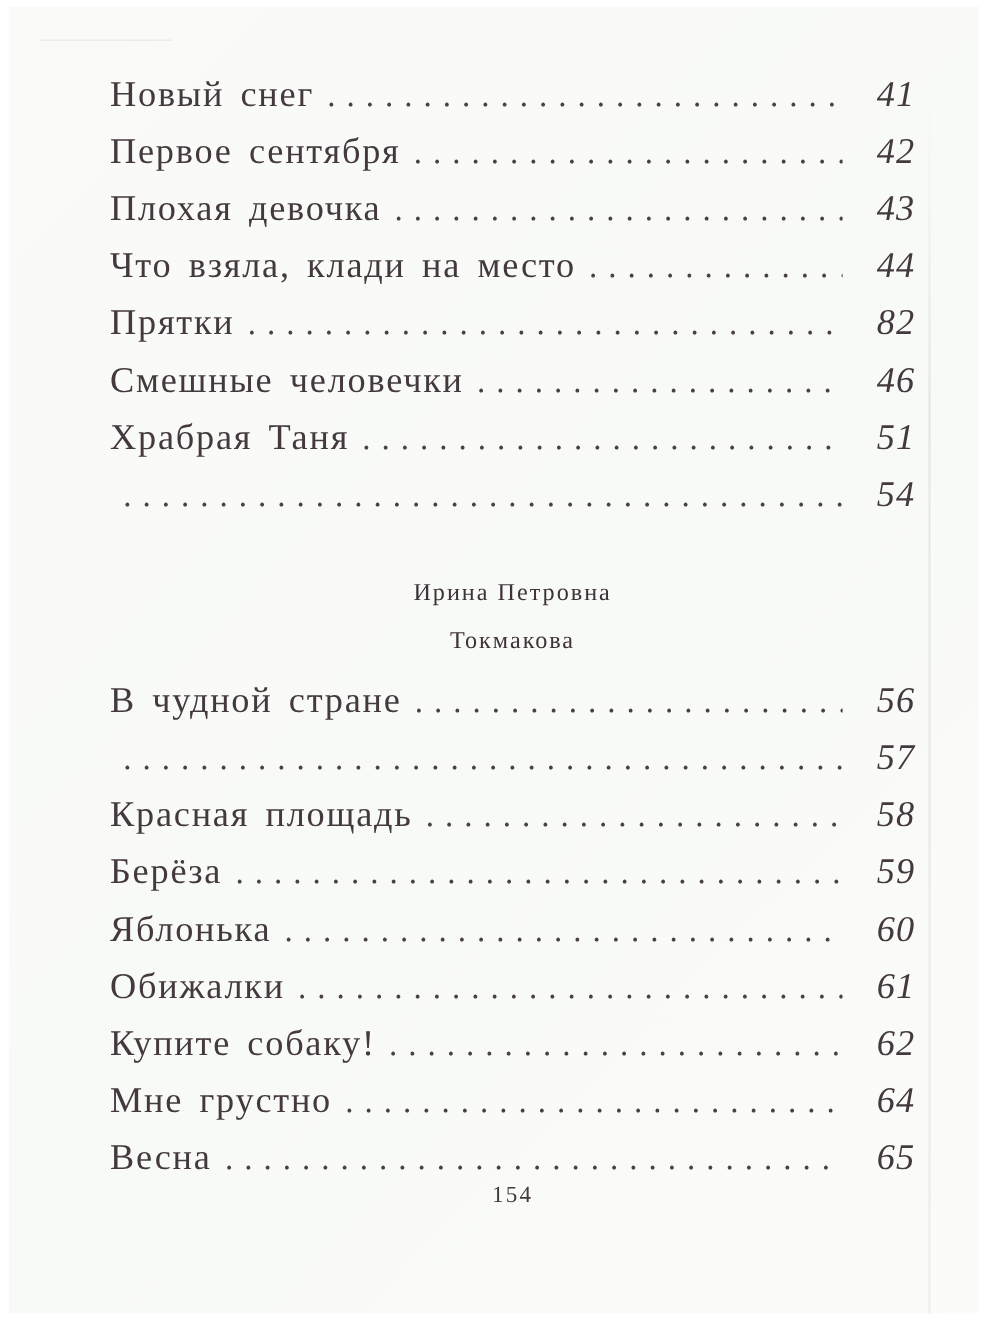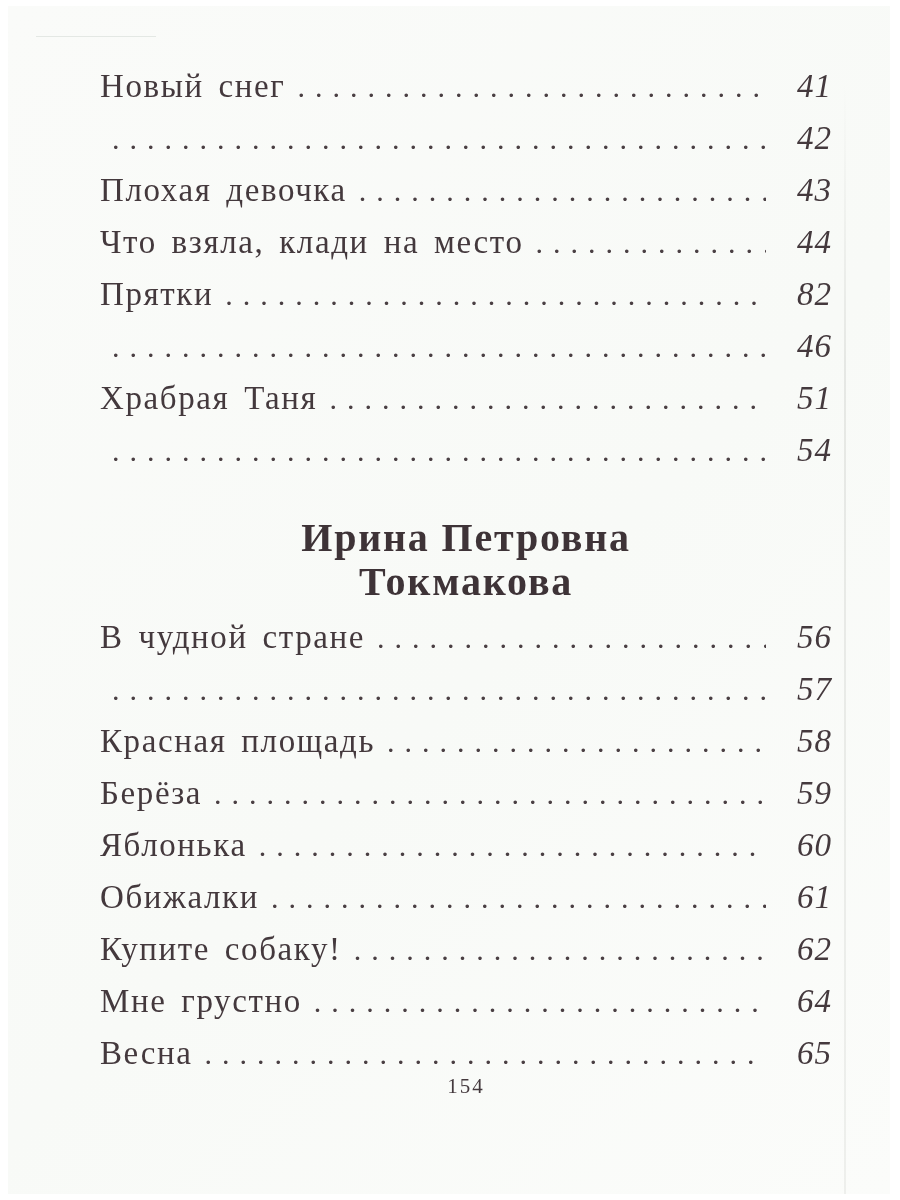--- a/index.html
+++ b/index.html
@@ -58,22 +58,22 @@
   }
   .num {
     flex: 0 0 auto;
     min-width: 56px;
     text-align: right;
     letter-spacing: 1px;
     font-style: italic;
   }
   .section-heading {
     text-align: center;
-    font-weight: bold;
-    font-size: 40px;
+    font-weight: normal;
+    font-size: 22px;
     line-height: 44px;
     letter-spacing: 1.8px;
     margin: 40px 0 7px 0;
     color: #3e3337;
   }
   .footer {
     position: absolute;
     left: 100px;
     width: 732px;
     top: 1074px;
@@ -92,39 +92,41 @@
 </div>
 
 <div class="toc">
 
   <div class="row">
     <span class="title">Новый снег</span>
     <span class="leader">............................................................</span>
     <span class="num">41</span>
   </div>
   <div class="row">
+    <span class="title">Первое сентября</span>
     <span class="leader">............................................................</span>
     <span class="num">42</span>
   </div>
   <div class="row">
     <span class="title">Плохая девочка</span>
     <span class="leader">............................................................</span>
     <span class="num">43</span>
   </div>
   <div class="row">
     <span class="title">Что взяла, клади на место</span>
     <span class="leader">............................................................</span>
     <span class="num">44</span>
   </div>
   <div class="row">
     <span class="title">Прятки</span>
     <span class="leader">............................................................</span>
     <span class="num">82</span>
   </div>
   <div class="row">
+    <span class="title">Смешные человечки</span>
     <span class="leader">............................................................</span>
     <span class="num">46</span>
   </div>
   <div class="row">
     <span class="title">Храбрая Таня</span>
     <span class="leader">............................................................</span>
     <span class="num">51</span>
   </div>
   <div class="row">
     <span class="leader">............................................................</span>

